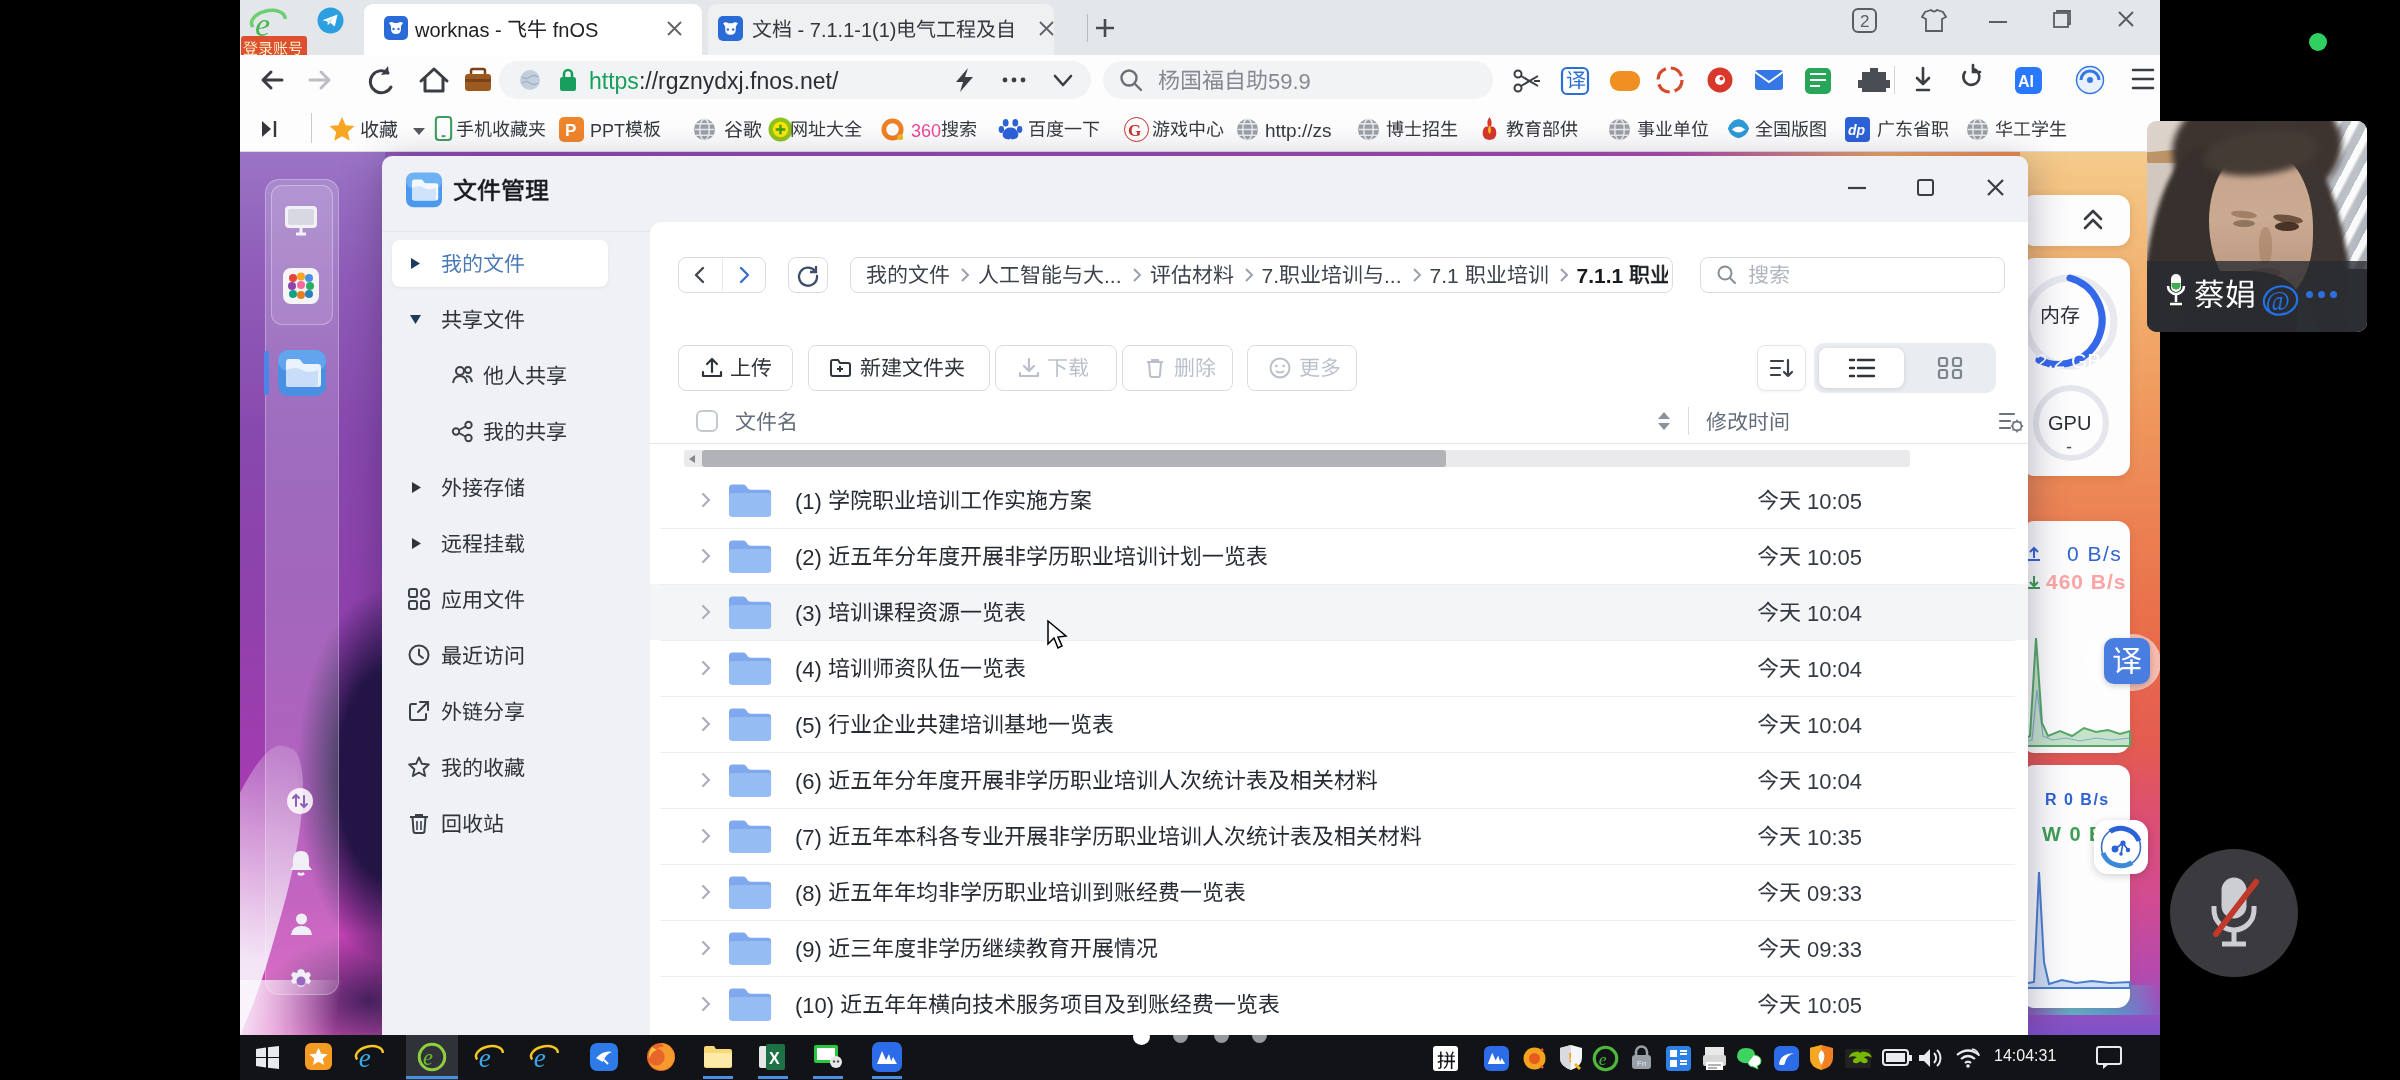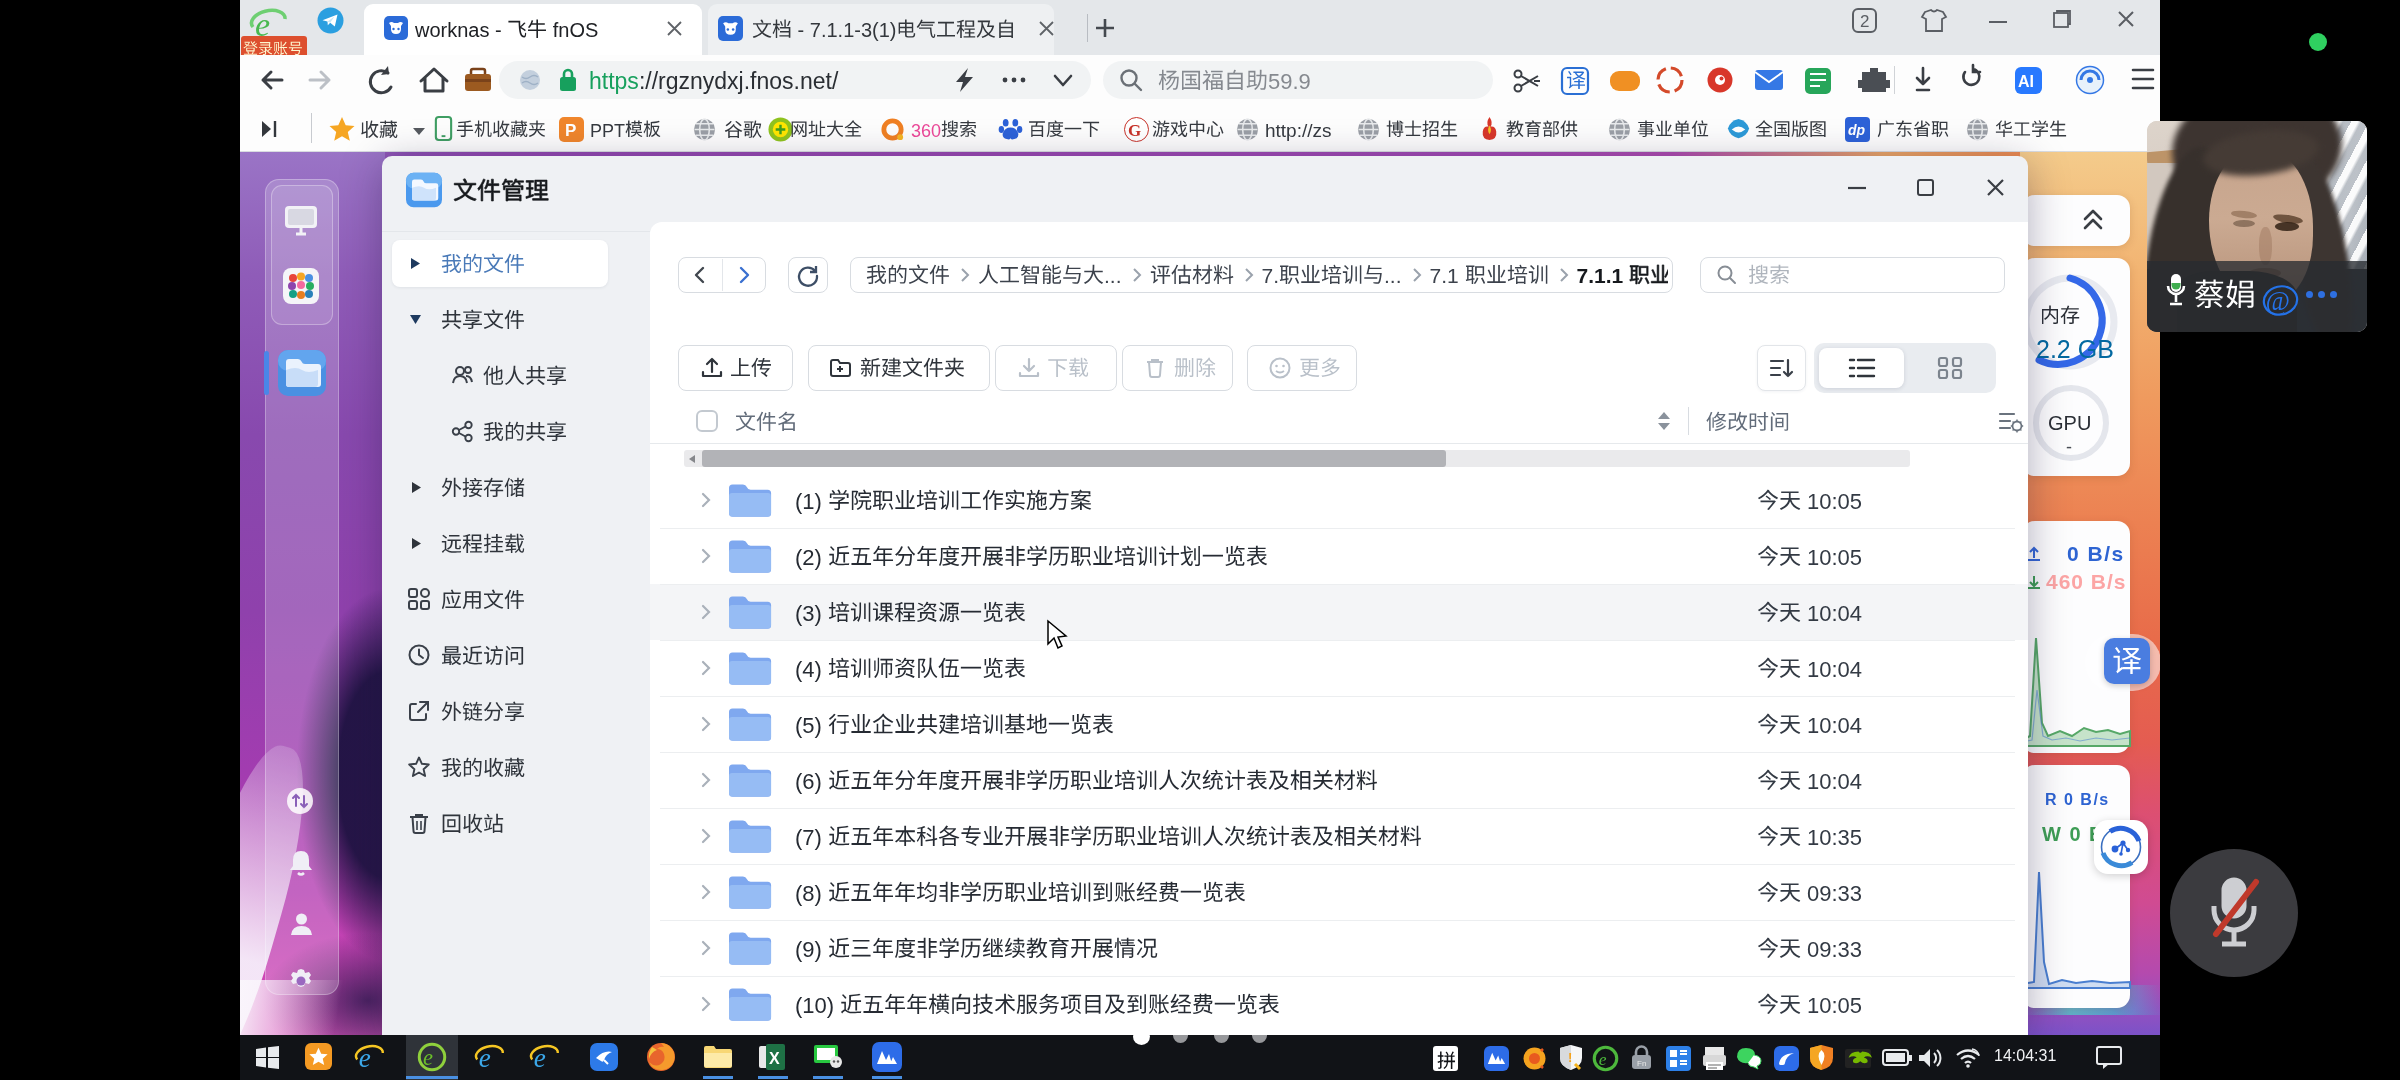--- a/index.html
+++ b/index.html
@@ -222,21 +222,21 @@
     <path d="M2 4 q2.5 -2 5 0 l4 0 q2.5 -2 5 0 l-2 3 l0 3 q0 5 -5 5 q-5 0 -5 -5 l0 -3 Z" fill="#fff"></path>
     <circle cx="6.5" cy="10" r="1.2" fill="#2b6bd8"></circle>
     <circle cx="11.5" cy="10" r="1.2" fill="#2b6bd8"></circle>
   </svg>
 <svg class="t" style="left:752px;top:17.6px" width="40.0" height="23.2" viewBox="0 -.92 2.000 1.16">
     <g fill="#33373c">
       <use href="#G6"></use>
       <use href="#G7" x="1"></use>
     </g>
   </svg>
-<span class="s" style="left:792.0px;top:20.2px;font-size:20px;color:#33373c"> - 7.1.1-3(1)</span>
+<span class="s" style="left:792.0px;top:20.2px;font-size:20px;color:#33373c"> - 7.1.1-1(1)</span>
 <svg class="t" style="left:896px;top:17.6px" width="120.0" height="23.2" viewBox="0 -.92 6.000 1.16">
     <g fill="#33373c">
       <use href="#G8"></use>
       <use href="#G9" x="1"></use>
       <use href="#G10" x="2"></use>
       <use href="#G11" x="3"></use>
       <use href="#G12" x="4"></use>
       <use href="#G13" x="5"></use>
     </g>
   </svg>
@@ -587,31 +587,31 @@
 <svg class="abs" style="left:2020px;top:272px" width="104" height="104" viewBox="0 0 104 104">
     <circle cx="50" cy="50" r="44" fill="none" stroke="#e8eaf0" stroke-width="7"></circle>
     <path d="M50 6 A44 44 0 1 1 19 88" fill="none" stroke="#3468e8" stroke-width="7" stroke-linecap="round"></path>
   </svg>
 <svg class="t" style="left:2040px;top:303.6px" width="40.0" height="23.2" viewBox="0 -.92 2.000 1.16">
     <g fill="#2b2f36">
       <use href="#G62"></use>
       <use href="#G63" x="1"></use>
     </g>
   </svg>
-<span class="s" style="left:2036.0px;top:337px;font-size:25px;color:#0369a1">2.2 GB</span>
+<span class="s" style="left:2036.0px;top:350px;font-size:21px;color:#ffffff">2.2 GB</span>
 <svg class="abs" style="left:2032px;top:384px" width="78" height="78" viewBox="0 0 78 78">
     <circle cx="39" cy="39" r="35" fill="none" stroke="#e4e6ec" stroke-width="6"></circle>
   </svg>
 <span class="s" style="left:2048.0px;top:413.2px;font-size:20px;color:#2b2f36">GPU</span>
 <span class="s" style="left:2066.0px;top:437.8px;font-size:18px;color:#4a4e55">-</span>
 <div class="abs" style="left:2022px;top:521px;width:108px;height:232px;background:#fdfdfe;border-radius:13px;box-shadow:0 2px 8px rgba(120,60,30,.18)"></div>
 <svg class="abs" style="left:2026px;top:546px" width="16" height="16" viewBox="0 0 16 16">
     <path d="M8 2 L8 12 M4 6 L8 2 L12 6 M2 14 h12" stroke="#3468d8" stroke-width="2" fill="none"></path>
   </svg>
-<span class="s" style="left:2067.0px;top:543.4px;font-size:21px;color:#2e64d2;font-weight:700;letter-spacing:1.5px">0 B/s</span>
+<span class="s" style="left:2067.0px;top:543.4px;font-size:21px;color:#2e64d2;font-weight:400;letter-spacing:1.5px">0 B/s</span>
 <svg class="abs" style="left:2026px;top:574px" width="16" height="16" viewBox="0 0 16 16">
     <path d="M8 2 L8 12 M4 8 L8 12 L12 8 M2 14 h12" stroke="#3f9e56" stroke-width="2" fill="none"></path>
   </svg>
 <span class="s" style="left:2046.0px;top:571.4px;font-size:21px;color:#fca5a5;font-weight:700;letter-spacing:1px">460 B/s</span>
 <svg class="abs" style="left:2022px;top:628px" width="108" height="118" viewBox="0 0 108 118">
 <path d="M0 112 L8 108 L14 10 L20 95 L26 108 L38 103 L50 108 L62 100 L74 104 L86 102 L98 106 L108 103 L108 118 L0 118 Z" fill="rgba(130,195,140,.45)" stroke="#57a868" stroke-width="2"></path>
 <path d="M0 114 L10 112 L15 62 L21 108 L30 112 L44 110 L58 113 L74 110 L90 112 L108 110" fill="none" stroke="#4a7fd0" stroke-width="1.2" opacity=".55"></path>
   </svg>
 <div class="abs" style="left:2022px;top:765px;width:108px;height:243px;background:#fdfdfe;border-radius:13px;box-shadow:0 2px 8px rgba(120,60,30,.18)"></div>
 <span class="s" style="left:2045.0px;top:792.2px;font-size:16px;color:#2e64d2;font-weight:700;letter-spacing:1.5px">R 0 B/s</span>

